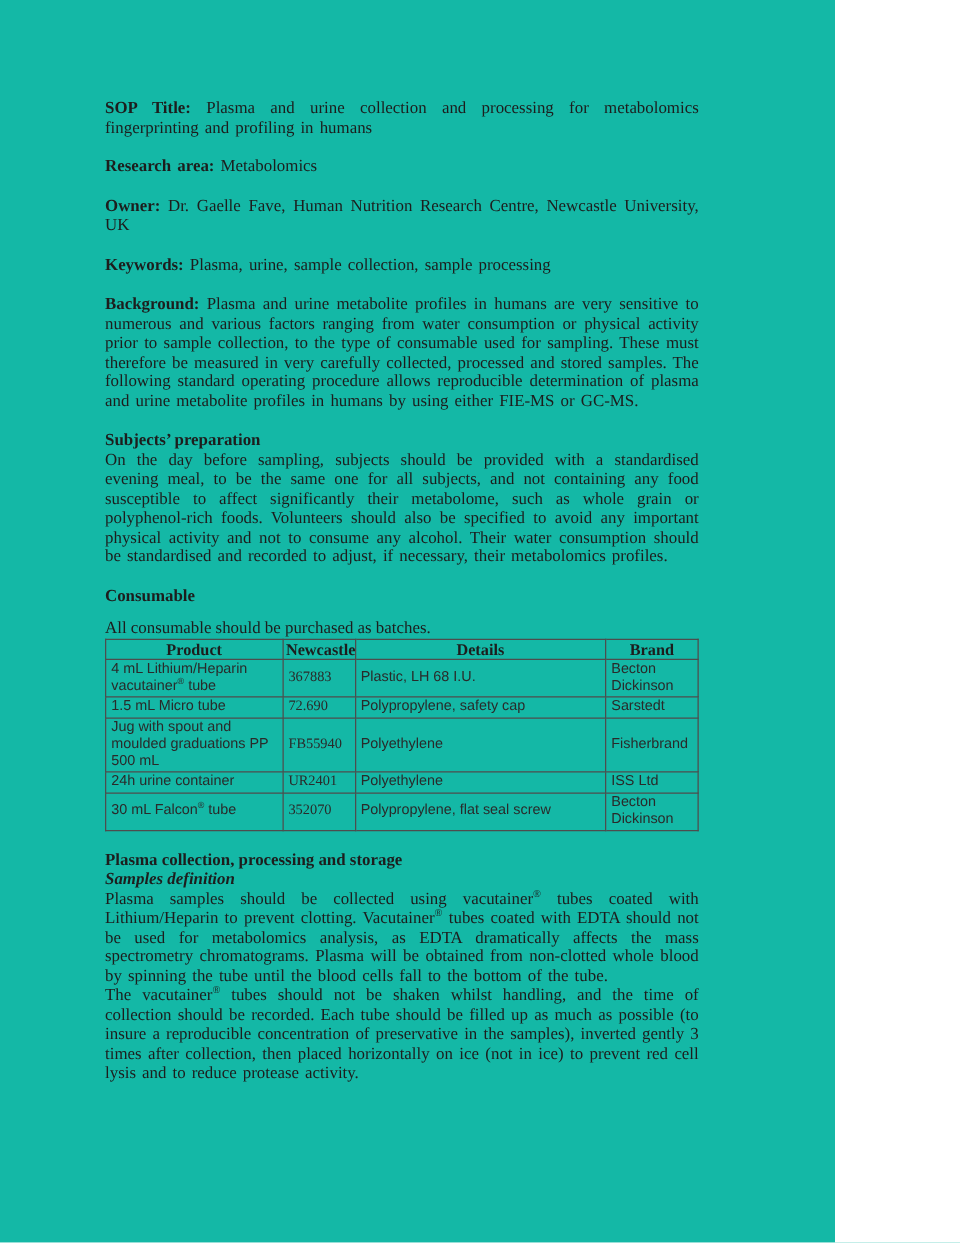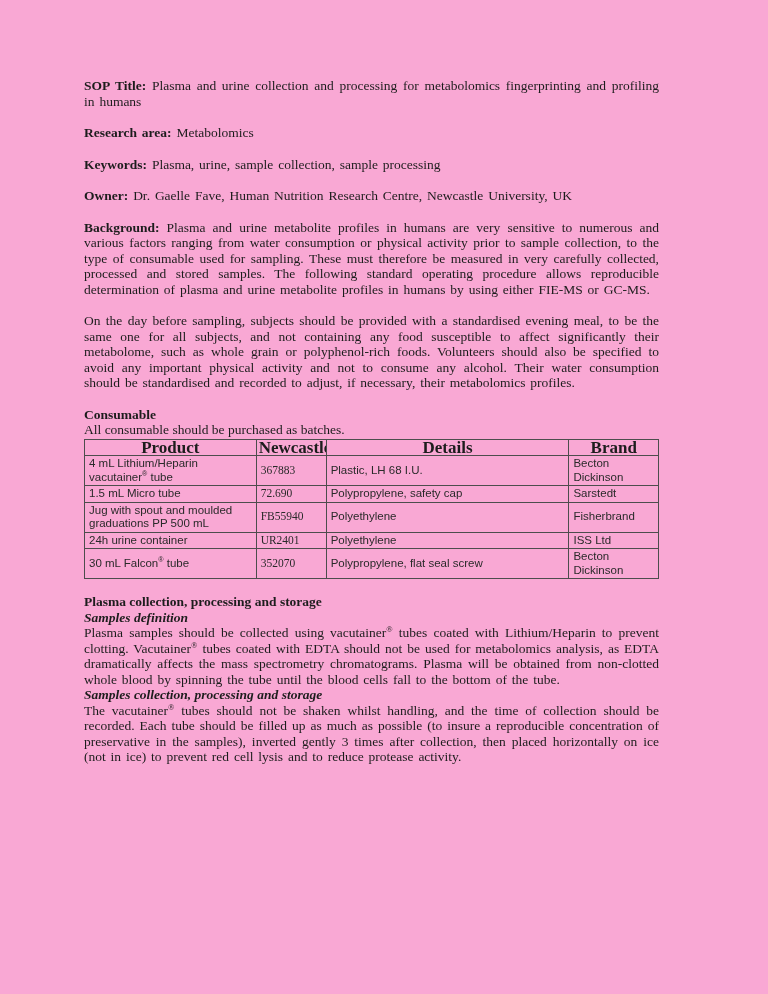--- a/index.html
+++ b/index.html
@@ -1,21 +1,21 @@
 <!DOCTYPE html>
 <html><head>
 <meta charset="utf-8">
 <style>
   html, body { margin: 0; padding: 0; background: #ffffff; }
   .page {
     position: relative;
-    width: 768px;
+    width: 668px;
     height: 994px;
     box-sizing: border-box;
-    background: #f9a8d4;
+    background: #14b8a6;
     padding: 78px 109px 0 84px;
     font-family: "Liberation Serif", serif;
     font-size: 13.5px;
     line-height: 15.5px;
     color: #1d1d1d;
     overflow: hidden;
   }
   .block { margin: 0 0 16px 0; }
   .para { text-align: justify; word-spacing: 1.5px; }
   .lead { font-weight: bold; }
@@ -34,60 +34,61 @@
     margin: 1px 0 0 0;
   }
   .consumable-table th, .consumable-table td {
     border: 1px solid #4d4d4d;
     padding: 1px 4px;
     vertical-align: middle;
     overflow: hidden;
   }
   .consumable-table th {
     font-family: "Liberation Serif", serif;
-    font-size: 17px;
+    font-size: 13px;
     font-weight: bold;
     text-align: center;
     color: #1d1d1d;
     padding: 1px 2px;
   }
   .col-product  { width: 29.9%; }
   .col-ref      { width: 12.2%; }
   .col-details  { width: 42.3%; }
   .col-brand    { width: 15.6%; }
   .cell-ref { text-align: left; font-family: Liberation Serif, serif; }
-  .tight { margin-bottom: 0; }
+  .tight { margin-bottom: 0; margin-top: 10px; }
   .table-block { margin-bottom: 15px; }
 </style>
 </head>
 <body>
 
 <div class="page">
 
   <div class="block para">
     <span class="lead">SOP Title:</span><span> Plasma and urine collection and processing for metabolomics fingerprinting and profiling in humans</span>
   </div>
 
   <div class="block para">
     <span class="lead">Research area:</span><span> Metabolomics</span>
   </div>
 
   <div class="block para">
-    <span class="lead">Keywords:</span><span> Plasma, urine, sample collection, sample processing</span>
+    <span class="lead">Owner:</span><span> Dr. Gaelle Fave, Human Nutrition Research Centre, Newcastle University, UK</span>
   </div>
 
   <div class="block para">
-    <span class="lead">Owner:</span><span> Dr. Gaelle Fave, Human Nutrition Research Centre, Newcastle University, UK</span>
+    <span class="lead">Keywords:</span><span> Plasma, urine, sample collection, sample processing</span>
   </div>
 
   <div class="block para">
     <span class="lead">Background:</span><span> Plasma and urine metabolite profiles in humans are very sensitive to numerous and various factors ranging from water consumption or physical activity prior to sample collection, to the type of consumable used for sampling. These must therefore be measured in very carefully collected, processed and stored samples. The following standard operating procedure allows reproducible determination of plasma and urine metabolite profiles in humans by using either FIE-MS or GC-MS.</span>
   </div>
 
   <div class="block">
+    <div class="heading">Subjects’ preparation</div>
     <div class="para">On the day before sampling, subjects should be provided with a standardised evening meal, to be the same one for all subjects, and not containing any food susceptible to affect significantly their metabolome, such as whole grain or polyphenol-rich foods. Volunteers should also be specified to avoid any important physical activity and not to consume any alcohol. Their water consumption should be standardised and recorded to adjust, if necessary, their metabolomics profiles.</div>
   </div>
 
   <div class="block table-block">
     <div class="heading">Consumable</div>
     <div class="tight">All consumable should be purchased as batches.</div>
     <table class="consumable-table">
       <colgroup>
         <col class="col-product">
           <col class="col-ref">
@@ -134,17 +135,16 @@
             <td>Becton Dickinson</td>
           </tr>
         </tbody>
     </table>
   </div>
 
   <div class="block">
     <div class="heading">Plasma collection, processing and storage</div>
     <div class="subhead">Samples definition</div>
     <div class="para"><span>Plasma samples should be collected using vacutainer</span><sup>®</sup><span> tubes coated with Lithium/Heparin to prevent clotting. Vacutainer</span><sup>®</sup><span> tubes coated with EDTA should not be used for metabolomics analysis, as EDTA dramatically affects the mass spectrometry chromatograms. Plasma will be obtained from non-clotted whole blood by spinning the tube until the blood cells fall to the bottom of the tube.</span></div>
-    <div class="subhead">Samples collection, processing and storage</div>
     <div class="para"><span>The vacutainer</span><sup>®</sup><span> tubes should not be shaken whilst handling, and the time of collection should be recorded. Each tube should be filled up as much as possible (to insure a reproducible concentration of preservative in the samples), inverted gently 3 times after collection, then placed horizontally on ice (not in ice) to prevent red cell lysis and to reduce protease activity.</span></div>
   </div>
 
 </div>
 
 </body></html>

